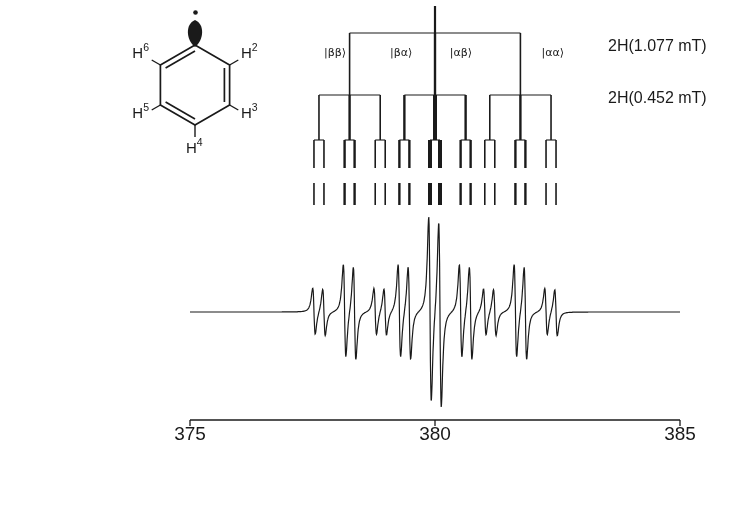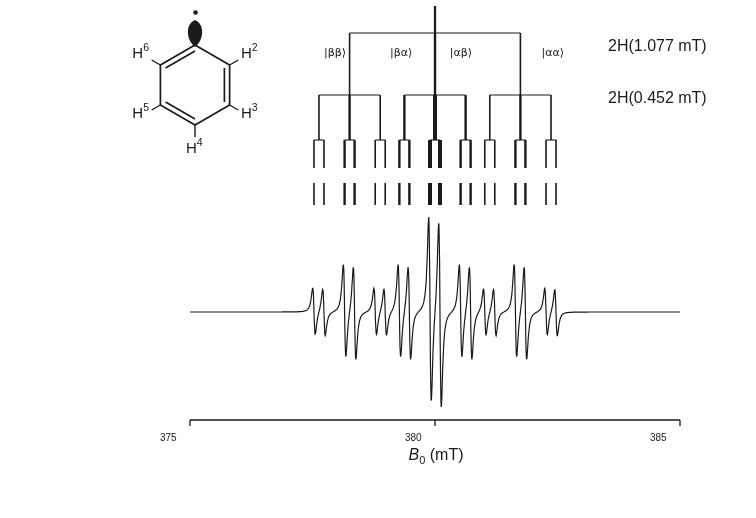--- a/index.html
+++ b/index.html
@@ -3,21 +3,21 @@
 <meta charset="utf-8">
 <style>
   html,body{margin:0;padding:0;background:#fff}
   .figure{position:relative;width:756px;height:518px;background:#ffffff;
           font-family:"Liberation Sans",sans-serif;color:#1a1a1a;overflow:hidden}
   .abs{position:absolute}
   svg text{font-family:"Liberation Sans",sans-serif;font-size:15px;fill:#1a1a1a}
   .state-label{position:absolute;top:44px;width:40px;height:18px;
                font-family:"DejaVu Sans",sans-serif;font-size:11px;line-height:18px}
   .coupling-label{position:absolute;left:608px;width:148px;font-size:16px;line-height:18px}
-  .tick-label{position:absolute;top:432px;width:60px;font-size:10px}
+  .tick-label{position:absolute;top:423px;width:60px;text-align:center;font-size:19px}
   .axis-label{position:absolute;top:446px;left:375px;width:122px;text-align:center;font-size:16px}
   .axis-label sub{font-size:11px}
 </style>
 </head>
 <body>
 
 <div class="figure">
 
   <svg id="tree-svg" class="abs" style="left:0;top:0" width="756" height="212" viewBox="0 0 756 212">
       <line x1="435" y1="6" x2="435" y2="33" stroke="#1a1a1a" stroke-width="2.2"></line>
@@ -116,15 +116,14 @@
     <line x1="190" y1="420" x2="680" y2="420" stroke="#1a1a1a" stroke-width="1.3"></line>
     <line x1="190" y1="420" x2="190" y2="426" stroke="#1a1a1a" stroke-width="1.3"></line>
     <line x1="435" y1="420" x2="435" y2="426" stroke="#1a1a1a" stroke-width="1.3"></line>
     <line x1="680" y1="420" x2="680" y2="426" stroke="#1a1a1a" stroke-width="1.3"></line>
   </svg>
 
   <span class="tick-label" style="left:160px">375</span>
   <span class="tick-label" style="left:405px">380</span>
   <span class="tick-label" style="left:650px">385</span>
 
-  <div class="axis-label"><i>B</i><sub>0</sub><span> (mT)</span></div>
 
 </div>
 
 </body></html>

